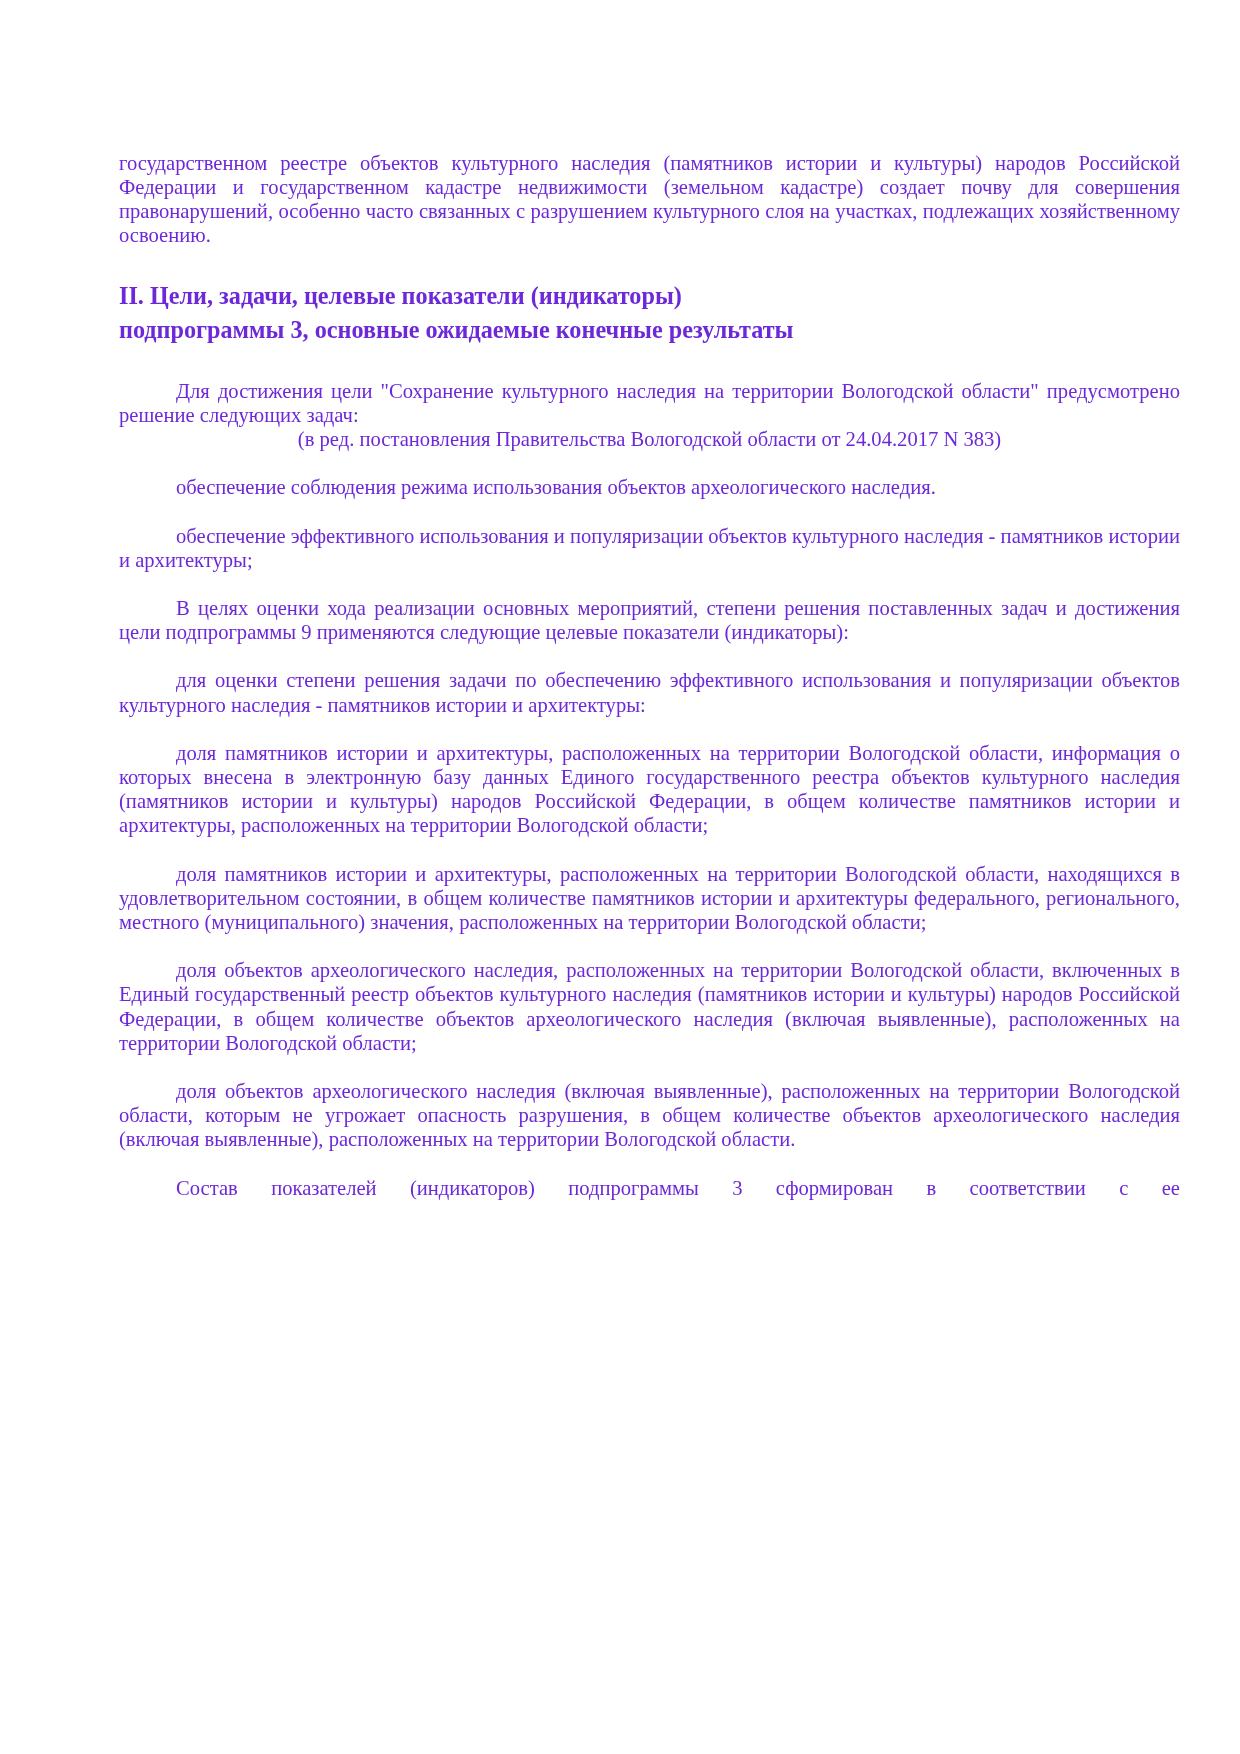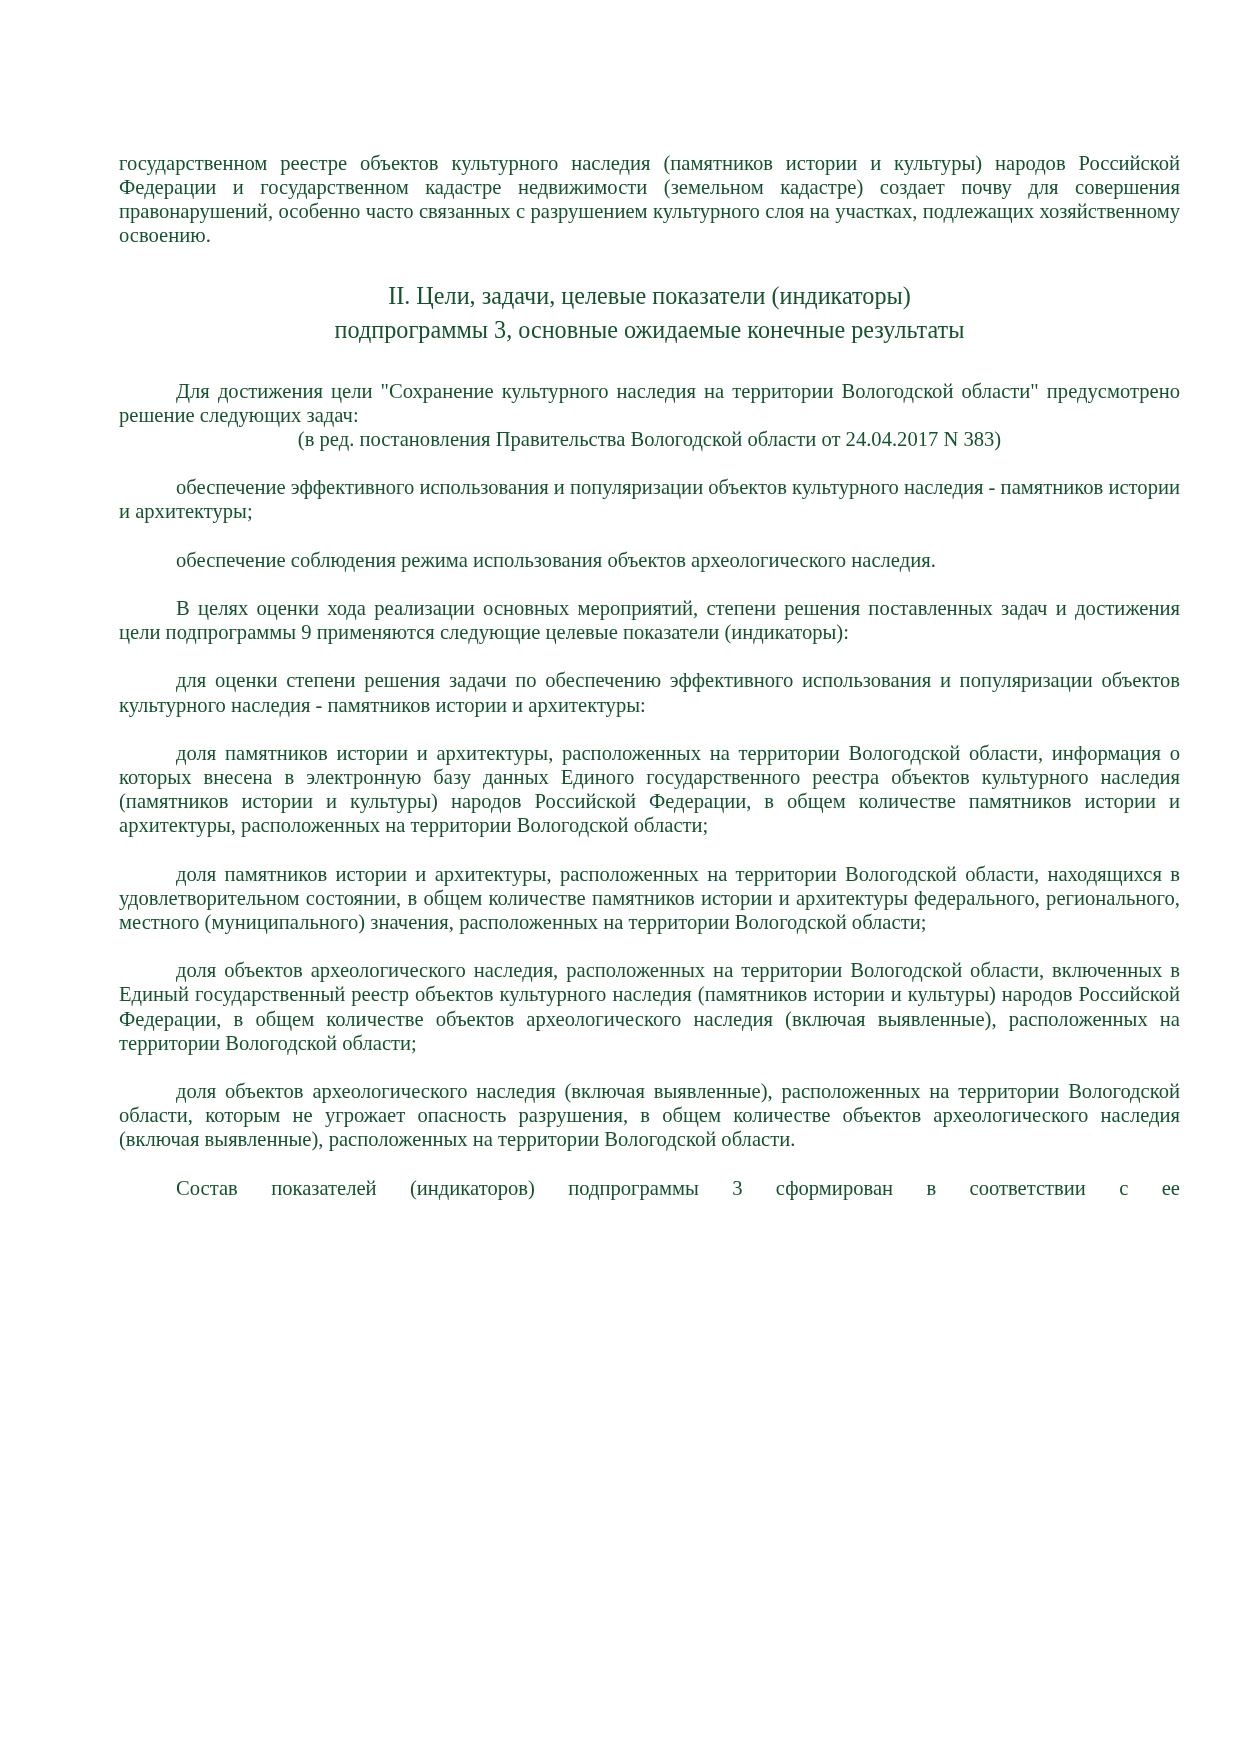--- a/index.html
+++ b/index.html
@@ -5,33 +5,33 @@
   html, body { margin: 0; padding: 0; background: #ffffff; }
   body { width: 1240px; height: 1754px; position: relative; overflow: hidden; }
   .page {
     position: absolute;
     left: 119px;
     top: 151px;
     width: 1061px;
     font-family: "Liberation Serif", "DejaVu Serif", serif;
     font-size: 20.6px;
     line-height: 24.15px;
-    color: #14532d;
+    color: #6d28d9;
   }
   .p {
     margin: 0 0 24.15px 0;
     text-align: justify;
     text-indent: 57px;
   }
   .p.noindent { text-indent: 0; }
   .p.tight { margin-bottom: 0; }
   .heading {
     margin: 31px 0 32px 0;
-    text-align: center;
-    font-weight: normal;
+    text-align: left;
+    font-weight: bold;
     font-size: 24.2px;
     line-height: 34px;
   }
   .heading span { display: block; }
   .note { margin: 0 0 24.15px 0; text-indent: 0; text-align: center; }
 </style>
 </head>
 <body>
 
 <div class="page">
@@ -39,22 +39,22 @@
   <p class="p noindent">государственном реестре объектов культурного наследия (памятников истории и культуры) народов Российской Федерации и государственном кадастре недвижимости (земельном кадастре) создает почву для совершения правонарушений, особенно часто связанных с разрушением культурного слоя на участках, подлежащих хозяйственному освоению.</p>
 
   <h2 class="heading">
     <span>II. Цели, задачи, целевые показатели (индикаторы)</span>
     <span>подпрограммы 3, основные ожидаемые конечные результаты</span>
   </h2>
 
   <p class="p tight">Для достижения цели "Сохранение культурного наследия на территории Вологодской области" предусмотрено решение следующих задач:</p>
   <p class="note">(в ред. постановления Правительства Вологодской области от 24.04.2017 N 383)</p>
 
+  <p class="p">обеспечение соблюдения режима использования объектов археологического наследия.</p>
   <p class="p">обеспечение эффективного использования и популяризации объектов культурного наследия - памятников истории и архитектуры;</p>
-  <p class="p">обеспечение соблюдения режима использования объектов археологического наследия.</p>
   <p class="p">В целях оценки хода реализации основных мероприятий, степени решения поставленных задач и достижения цели подпрограммы 9 применяются следующие целевые показатели (индикаторы):</p>
   <p class="p">для оценки степени решения задачи по обеспечению эффективного использования и популяризации объектов культурного наследия - памятников истории и архитектуры:</p>
   <p class="p">доля памятников истории и архитектуры, расположенных на территории Вологодской области, информация о которых внесена в электронную базу данных Единого государственного реестра объектов культурного наследия (памятников истории и культуры) народов Российской Федерации, в общем количестве памятников истории и архитектуры, расположенных на территории Вологодской области;</p>
   <p class="p">доля памятников истории и архитектуры, расположенных на территории Вологодской области, находящихся в удовлетворительном состоянии, в общем количестве памятников истории и архитектуры федерального, регионального, местного (муниципального) значения, расположенных на территории Вологодской области;</p>
   <p class="p">доля объектов археологического наследия, расположенных на территории Вологодской области, включенных в Единый государственный реестр объектов культурного наследия (памятников истории и культуры) народов Российской Федерации, в общем количестве объектов археологического наследия (включая выявленные), расположенных на территории Вологодской области;</p>
   <p class="p">доля объектов археологического наследия (включая выявленные), расположенных на территории Вологодской области, которым не угрожает опасность разрушения, в общем количестве объектов археологического наследия (включая выявленные), расположенных на территории Вологодской области.</p>
   <p class="p" style="text-align-last: justify;">Состав показателей (индикаторов) подпрограммы 3 сформирован в соответствии с ее</p>
 
 </div>
 

